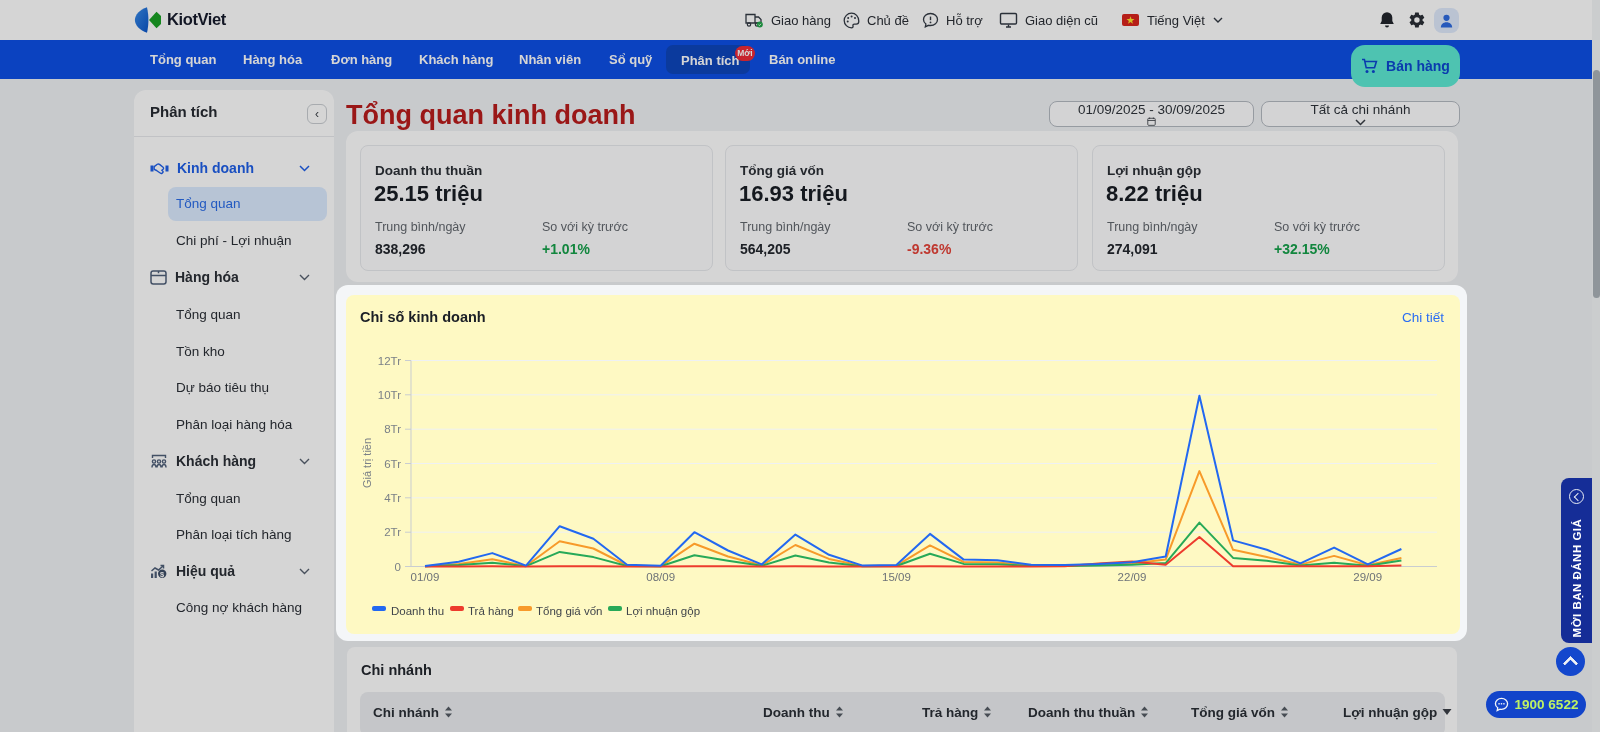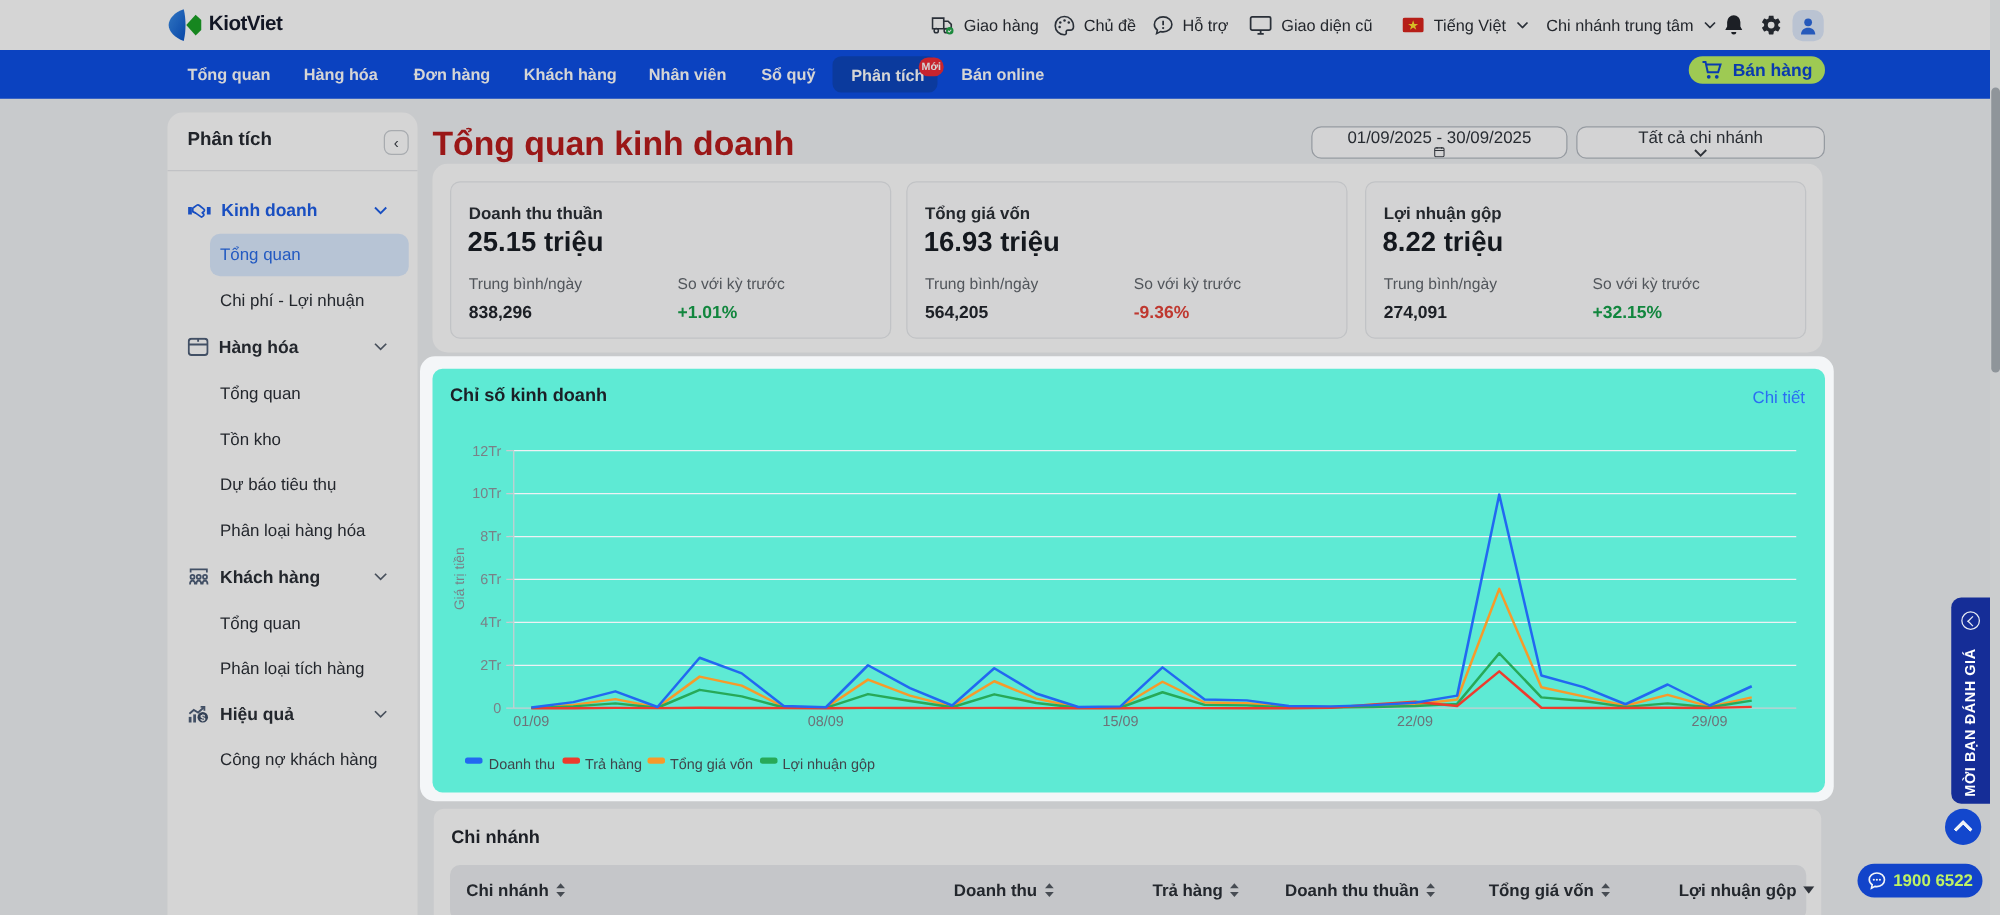--- a/index.html
+++ b/index.html
@@ -8,21 +8,21 @@
 .abs { position:absolute; }
 
 #topbar { position:absolute; left:0; top:0; width:1600px; height:40px; background:#ffffff; }
 #topbar .item { position:absolute; top:0; height:40px; display:flex; align-items:center; gap:7px; color:#2a2e35; font-size:13px; }
 
 #navbar { position:absolute; left:0; top:40px; width:1592px; height:39px; background:#0e4fe6; }
 #navbar .nav { position:absolute; top:0; height:39px; display:flex; align-items:center; color:#fff; font-size:13px; font-weight:bold; }
 #pill-pt { position:absolute; left:666px; top:45px; width:84px; height:29px; background:#0e46bd; border-radius:7px; }
 #pill-pt span { position:absolute; left:15px; top:8px; color:#fff; font-size:13px; font-weight:bold; }
 #badge-moi { position:absolute; left:735px; top:46px; width:20px; height:15px; background:#ef2c38; border-radius:8px; color:#fff; font-size:8.5px; font-weight:bold; text-align:center; line-height:15px; }
-#btn-banhang { position:absolute; left:1351px; top:45px; width:109px; height:22px; background:#bef264; border-radius:14px; display:flex; align-items:center; justify-content:center; gap:8px; color:#0d47d1; font-size:14px; font-weight:bold; }
+#btn-banhang { position:absolute; left:1351px; top:45px; width:109px; height:42px; background:#5eead4; border-radius:14px; display:flex; align-items:center; justify-content:center; gap:8px; color:#0d47d1; font-size:14px; font-weight:bold; }
 
 #sidebar { position:absolute; left:134px; top:90px; width:200px; height:642px; background:#ffffff; border-radius:12px 12px 0 0; }
 #collapse { position:absolute; left:173px; top:14px; width:20px; height:20px; border:1px solid #c9cdd2; border-radius:6px; color:#3c4148; font-size:12px; text-align:center; line-height:18px; background:#fff; }
 #sb-divider { position:absolute; left:0; top:46px; width:200px; height:1px; background:#e7e9ec; }
 .sb-parent { position:absolute; left:16px; width:160px; height:22px; display:flex; align-items:center; gap:8px; font-size:14px; color:#2b2f36; font-weight:bold; }
 .sb-parent .lbl { flex:1; }
 .sb-parent .chev { color:#6b7280; font-weight:normal; }
 .sb-parent.blue { color:#1f5fe8; }
 .sb-parent.blue .chev { color:#1f5fe8; }
 .sb-child { position:absolute; left:42px; font-size:13.5px; color:#2b2f36; }
@@ -42,21 +42,21 @@
 .kpi .r2 { position:absolute; left:181px; top:95px; font-size:14px; font-weight:bold; }
 .green { color:#16a14b; }
 .redtx { color:#e5443a; }
 #sec3 { position:absolute; left:347px; top:647px; width:1110px; height:85px; background:#ffffff; border-radius:8px 8px 0 0; }
 #sec3 .hd { position:absolute; left:14px; top:15px; font-size:14.5px; font-weight:bold; color:#23272e; }
 #thead { position:absolute; left:13px; top:45px; width:1085px; height:44px; background:#eceef1; border-radius:8px; }
 .th { position:absolute; top:0; height:40px; display:flex; align-items:center; gap:5px; font-size:13.5px; font-weight:bold; color:#2b2f36; white-space:nowrap; }
 
 #overlay { position:absolute; left:0; top:0; width:1600px; height:732px; background:rgba(0,0,0,0.165); z-index:50; }
 #halo { position:absolute; left:336px; top:285px; width:1131px; height:356px; background:#f4f6f8; border-radius:12px; z-index:60; }
-#chartcard { position:absolute; left:346px; top:295px; width:1114px; height:339px; background:#5eead4; border-radius:8px; z-index:61; }
+#chartcard { position:absolute; left:346px; top:295px; width:1114px; height:339px; background:#fef9c3; border-radius:8px; z-index:61; }
 #chartcard .hd { position:absolute; left:14px; top:14px; font-size:14.5px; font-weight:bold; color:#1b1f26; }
 #chartcard .detail { position:absolute; left:1056px; top:15px; font-size:13.5px; color:#2a6df3; }
 
 #fb-tab { position:absolute; left:1561px; top:478px; width:31px; height:165px; background:#152d97; border-radius:8px 0 0 8px; z-index:70; }
 #fb-tab .txt { position:absolute; left:50%; top:100px; transform:translate(-50%,-50%) rotate(-90deg); white-space:nowrap; color:#fff; font-size:11.5px; font-weight:bold; letter-spacing:0.5px; }
 #fb-tab .circ { position:absolute; left:8px; top:11px; width:15px; height:15px; border:1.6px solid #e8ecf4; border-radius:50%; }
 #fb-tab .circ:after { content:""; position:absolute; left:5px; top:3.6px; width:5px; height:5px; border-left:1.6px solid #e8ecf4; border-bottom:1.6px solid #e8ecf4; transform:rotate(45deg); }
 #up-btn { position:absolute; left:1556px; top:647px; width:29px; height:29px; background:#1347cd; border-radius:50%; z-index:70; }
 #up-btn:after { content:""; position:absolute; left:9px; top:11px; width:8px; height:8px; border-left:3px solid #eef1f6; border-top:3px solid #eef1f6; transform:rotate(45deg); border-radius:1px; }
 #call-pill { position:absolute; left:1486px; top:691px; width:100px; height:27px; background:#1244ca; border-radius:14px; z-index:70; display:flex; align-items:center; justify-content:center; gap:6px; color:#bef264; font-size:13.5px; font-weight:bold; }
@@ -115,26 +115,20 @@
   <div class="item" style="left:1122px;gap:8px;">
     <svg width="17" height="12" viewBox="0 0 17 12">
         <rect width="17" height="12" rx="2" fill="#da251d"></rect>
         <path d="M8.5 2.2l1 2.9h3l-2.4 1.8 .9 2.9-2.5-1.8-2.5 1.8 .9-2.9-2.4-1.8h3z" fill="#ffe32e"></path>
       </svg>
     <span>Tiếng Việt</span>
     <svg width="10" height="6" viewBox="0 0 10 6">
         <path d="M1 1l4 4 4-4" fill="none" stroke="#333a44" stroke-width="1.4"></path>
       </svg>
   </div>
-  <div class="item" style="left:1237px;gap:8px;">
-    <span>Chi nhánh trung tâm</span>
-    <svg width="10" height="6" viewBox="0 0 10 6">
-        <path d="M1 1l4 4 4-4" fill="none" stroke="#333a44" stroke-width="1.4"></path>
-      </svg>
-  </div>
   <div class="item" style="left:1379px;">
     <svg width="16" height="18" viewBox="0 0 16 18">
         <path d="M8 1.2a5.3 5.3 0 0 0-5.3 5.3v3.6L1.2 13h13.6l-1.5-2.9V6.5A5.3 5.3 0 0 0 8 1.2z" fill="#22262d"></path>
         <path d="M6 14.5a2 2 0 0 0 4 0z" fill="#22262d"></path>
       </svg>
   </div>
   <div class="item" style="left:1408px;">
     <svg width="18" height="18" viewBox="0 0 24 24">
         <path fill="#2a2f37" d="M19.4 13c.04-.32.06-.66.06-1s-.02-.68-.07-1l2.1-1.65c.19-.15.24-.42.12-.64l-2-3.46c-.12-.22-.39-.3-.61-.22l-2.49 1a7.3 7.3 0 0 0-1.73-1l-.38-2.65A.49.49 0 0 0 13.9 2h-4c-.25 0-.45.18-.49.42l-.38 2.65c-.62.26-1.2.6-1.73 1l-2.49-1a.5.5 0 0 0-.61.22l-2 3.46c-.12.22-.07.49.12.64L4.4 11c-.04.32-.07.66-.07 1s.03.68.07 1l-2.1 1.65a.5.5 0 0 0-.12.64l2 3.46c.12.22.39.3.61.22l2.49-1c.53.4 1.11.74 1.73 1l.38 2.65c.04.24.24.42.49.42h4c.25 0 .45-.18.49-.42l.38-2.65c.62-.26 1.2-.6 1.73-1l2.49 1c.22.08.49 0 .61-.22l2-3.46a.5.5 0 0 0-.12-.64L19.4 13zm-7.5 2.6a3.6 3.6 0 1 1 0-7.2 3.6 3.6 0 0 1 0 7.2z"></path>
       </svg>

